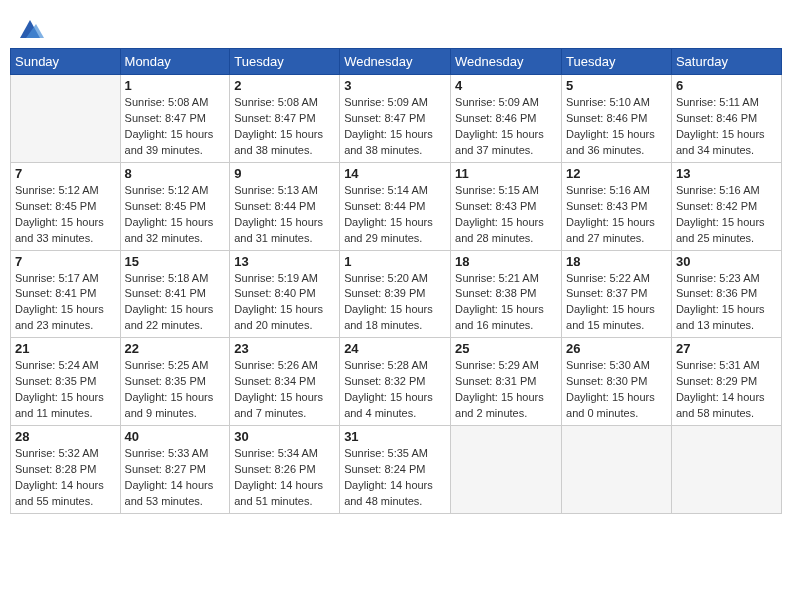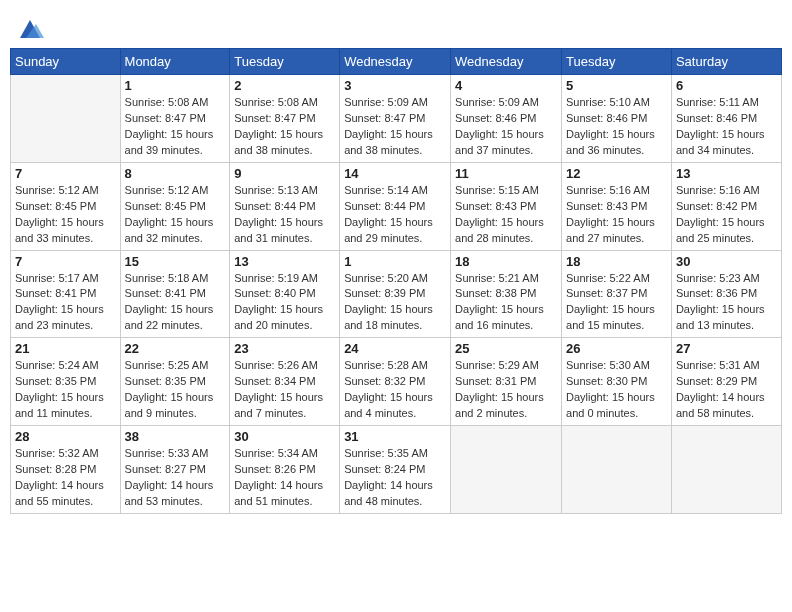--- a/index.html
+++ b/index.html
@@ -230,21 +230,21 @@
           <span class="day-num">27</span>
           <div class="day-info">Sunrise: 5:31 AM<br>Sunset: 8:29 PM<br>Daylight: 14 hours <br>and 58 minutes.</div>
         </td>
       </tr>
       <tr>
         <td>
           <span class="day-num">28</span>
           <div class="day-info">Sunrise: 5:32 AM<br>Sunset: 8:28 PM<br>Daylight: 14 hours <br>and 55 minutes.</div>
         </td>
         <td>
-          <span class="day-num">38</span>
+          <span class="day-num">40</span>
           <div class="day-info">Sunrise: 5:33 AM<br>Sunset: 8:27 PM<br>Daylight: 14 hours <br>and 53 minutes.</div>
         </td>
         <td>
           <span class="day-num">30</span>
           <div class="day-info">Sunrise: 5:34 AM<br>Sunset: 8:26 PM<br>Daylight: 14 hours <br>and 51 minutes.</div>
         </td>
         <td>
           <span class="day-num">31</span>
           <div class="day-info">Sunrise: 5:35 AM<br>Sunset: 8:24 PM<br>Daylight: 14 hours <br>and 48 minutes.</div>
         </td>

